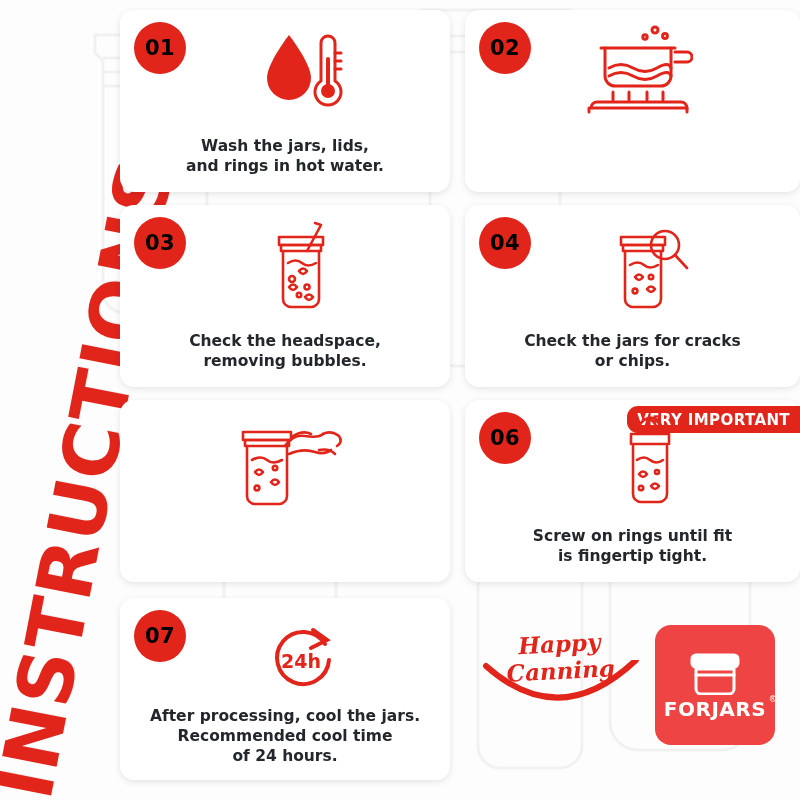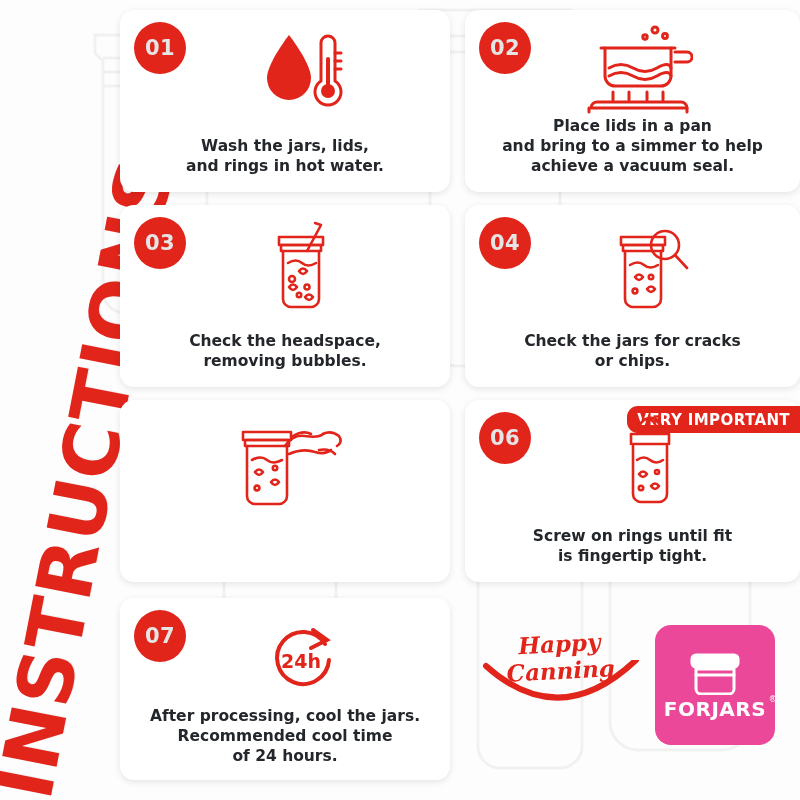--- a/index.html
+++ b/index.html
@@ -60,21 +60,21 @@
     box-shadow: 0 2px 7px rgba(0,0,0,0.10);
     overflow: visible;
   }
 
   .badge {
     position: absolute;
     left: 14px; top: 12px;
     width: 52px; height: 52px;
     border-radius: 50%;
     background: #e1251b;
-    color: #e5e5e5;
+    color: #000000;
     font-family: "DejaVu Sans", sans-serif;
     font-weight: 700;
     font-size: 21px;
     display: flex;
     align-items: center;
     justify-content: center;
     letter-spacing: 0.5px;
   }
 
   .art {
@@ -146,21 +146,21 @@
   .smile {
     position: absolute;
     left: 478px; top: 660px;
     width: 165px; height: 60px;
   }
 
   .logo {
     position: absolute;
     left: 655px; top: 625px;
     width: 120px; height: 120px;
-    background: #ec4899;
+    background: #ef4444;
     border-radius: 16px;
     display: flex;
     flex-direction: column;
     align-items: center;
     justify-content: center;
   }
   .logo-text {
     color: #ffffff;
     font-family: "DejaVu Sans", sans-serif;
     font-weight: 700;
@@ -241,23 +241,20 @@
             <path d="M30 70 v8"></path>
               <path d="M46 70 v8"></path>
               <path d="M64 70 v8"></path>
               <path d="M80 70 v8"></path>
             <path d="M14 80 h84 a6 6 0 0 1 6 6 H8 a6 6 0 0 1 6 -6 z"></path>
             <path d="M6 86 v4"></path>
               <path d="M104 86 v4"></path>
           </g>
         </svg>
       </div>
-      <div class="caption">Place lids in a pan
-and bring to a simmer to help
-achieve a vacuum seal.</div>
     </div>
 
     <div class="card" id="card-03">
       <div class="badge">03</div>
       <div class="art">
         <svg width="86" height="92" viewBox="0 0 86 92" xmlns="http://www.w3.org/2000/svg">
           <g fill="none" stroke="#e1251b" stroke-width="2.6" stroke-linecap="round" stroke-linejoin="round">
             <path d="M56 2 l6 2 l-14 26"></path>
             <path d="M20 16 h44 v8 h-44 z"></path>
             <path d="M22 24 h40 v6 h-40 z"></path>

